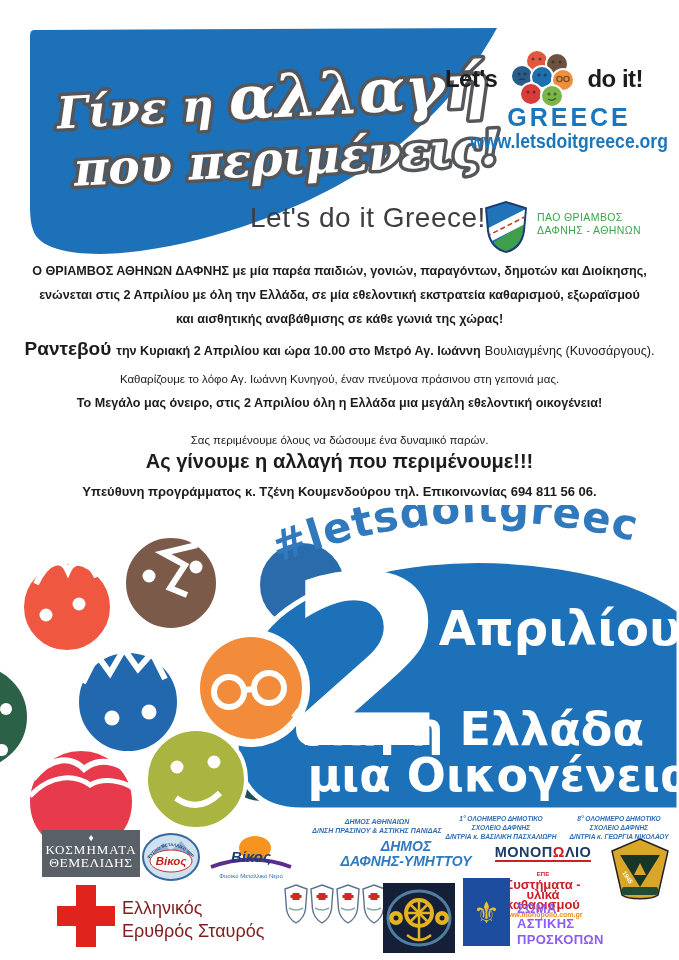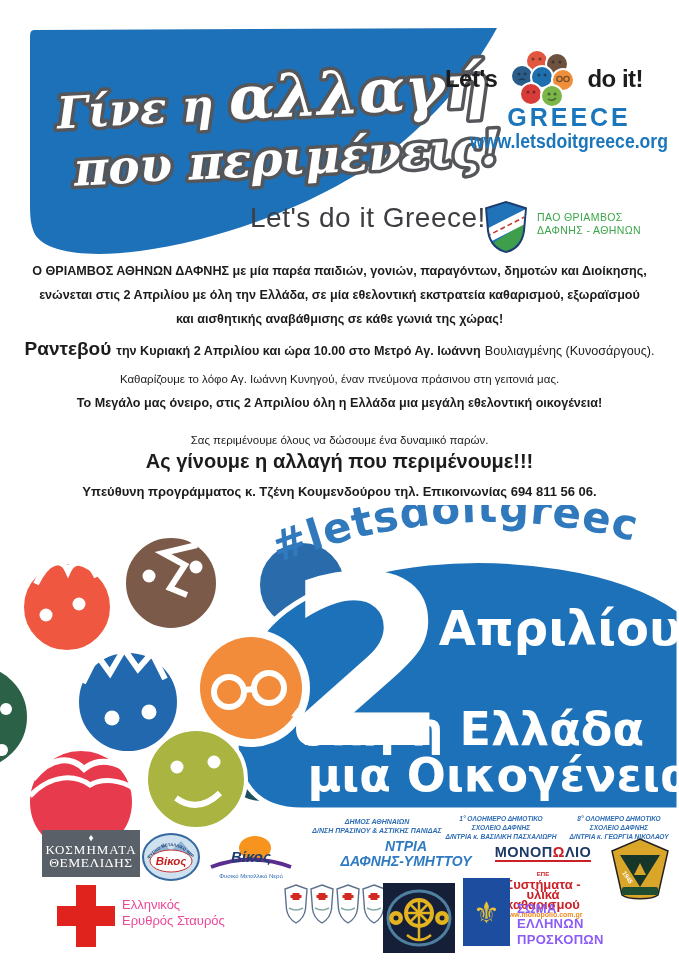--- a/index.html
+++ b/index.html
@@ -30,21 +30,21 @@
   .themelidis .l2{font-size:13.5px;letter-spacing:.5px;line-height:14px;}
   .dimos-ath{position:absolute;left:293px;top:817px;width:168px;text-align:center;font-size:7px;font-style:italic;font-weight:bold;color:#2f6db5;line-height:1.3;}
   .dimos-daf{position:absolute;left:330px;top:839px;width:152px;text-align:center;font-size:14px;font-style:italic;font-weight:bold;color:#2f7ac0;line-height:1.1;}
   .school{position:absolute;width:122px;text-align:center;font-size:6.6px;font-style:italic;font-weight:bold;color:#2f6db5;line-height:1.35;}
   .monopolio{position:absolute;left:490px;top:843px;width:106px;text-align:center;}
   .monopolio .name{font-size:14.5px;font-weight:bold;color:#1c3a66;letter-spacing:.5px;border-bottom:2.5px solid #cc2027;display:inline-block;line-height:15px;}
   .monopolio .om{color:#cc2027;}
   .monopolio .epe{font-size:6px;color:#cc2027;font-weight:bold;}
   .monopolio .tag{font-size:13px;font-weight:bold;color:#cc2027;line-height:10px;}
   .monopolio .url{font-size:7px;font-weight:bold;color:#f08a21;line-height:9px;}
-  .rc-text{position:absolute;left:122px;top:897px;font-size:13px;color:#ec4899;font-weight:500;line-height:1.25;}
+  .rc-text{position:absolute;left:122px;top:897px;font-size:18px;color:#7f1d1d;font-weight:500;line-height:1.25;}
   .scout-flag{position:absolute;left:463px;top:878px;width:47px;height:68px;background:#1d4d9f;display:flex;align-items:center;justify-content:center;}
   .scout-flag span{color:#e8c33a;font-size:30px;}
   .scouts-text{position:absolute;left:517px;top:901px;font-size:13px;font-weight:bold;color:#8b5cf6;line-height:1.18;letter-spacing:.3px;}
 </style>
 </head>
 <body>
 
 <div id="poster">
 
   <svg class="abs" style="left:0;top:0" width="679" height="270" viewBox="0 0 679 270">
@@ -211,21 +211,21 @@
     <text x="46" y="28" text-anchor="middle" font-size="15" font-weight="bold" font-style="italic" fill="#1b3e6f">Βίκος</text>
     <text x="46" y="44" text-anchor="middle" font-size="6" fill="#2f6db5">Φυσικό Μεταλλικό Νερό</text>
   </svg>
 
   <div class="dimos-ath">
     <div>ΔΗΜΟΣ ΑΘΗΝΑΙΩΝ</div>
     <div>Δ/ΝΣΗ ΠΡΑΣΙΝΟΥ &amp; ΑΣΤΙΚΗΣ ΠΑΝΙΔΑΣ</div>
   </div>
 
   <div class="dimos-daf">
-    <div>ΝΤΡΙΑ</div>
+    <div>ΔΗΜΟΣ</div>
     <div>ΔΑΦΝΗΣ-ΥΜΗΤΤΟΥ</div>
   </div>
 
   <div class="school" style="left:440px;top:815px">
     <div>1° ΟΛΟΗΜΕΡΟ ΔΗΜΟΤΙΚΟ</div>
     <div>ΣΧΟΛΕΙΟ ΔΑΦΝΗΣ</div>
     <div>Δ/ΝΤΡΙΑ κ. ΒΑΣΙΛΙΚΗ ΠΑΣΧΑΛΙΩΡΗ</div>
   </div>
   <div class="school" style="left:558px;top:815px">
     <div>8° ΟΛΟΗΜΕΡΟ ΔΗΜΟΤΙΚΟ</div>
@@ -284,17 +284,17 @@
       <circle cx="59" cy="35" r="7" fill="#e3b320"></circle>
     <circle cx="13" cy="35" r="2.5" fill="#161f38"></circle>
       <circle cx="59" cy="35" r="2.5" fill="#161f38"></circle>
   </svg>
 
   <div class="scout-flag">
     <span>⚜</span>
   </div>
   <div class="scouts-text">
     <div>ΣΩΜΑ</div>
-    <div>ΕΛΛΗΝΩΝ</div>
+    <div>ΑΣΤΙΚΗΣ</div>
     <div>ΠΡΟΣΚΟΠΩΝ</div>
   </div>
 
 </div>
 
 </body></html>

